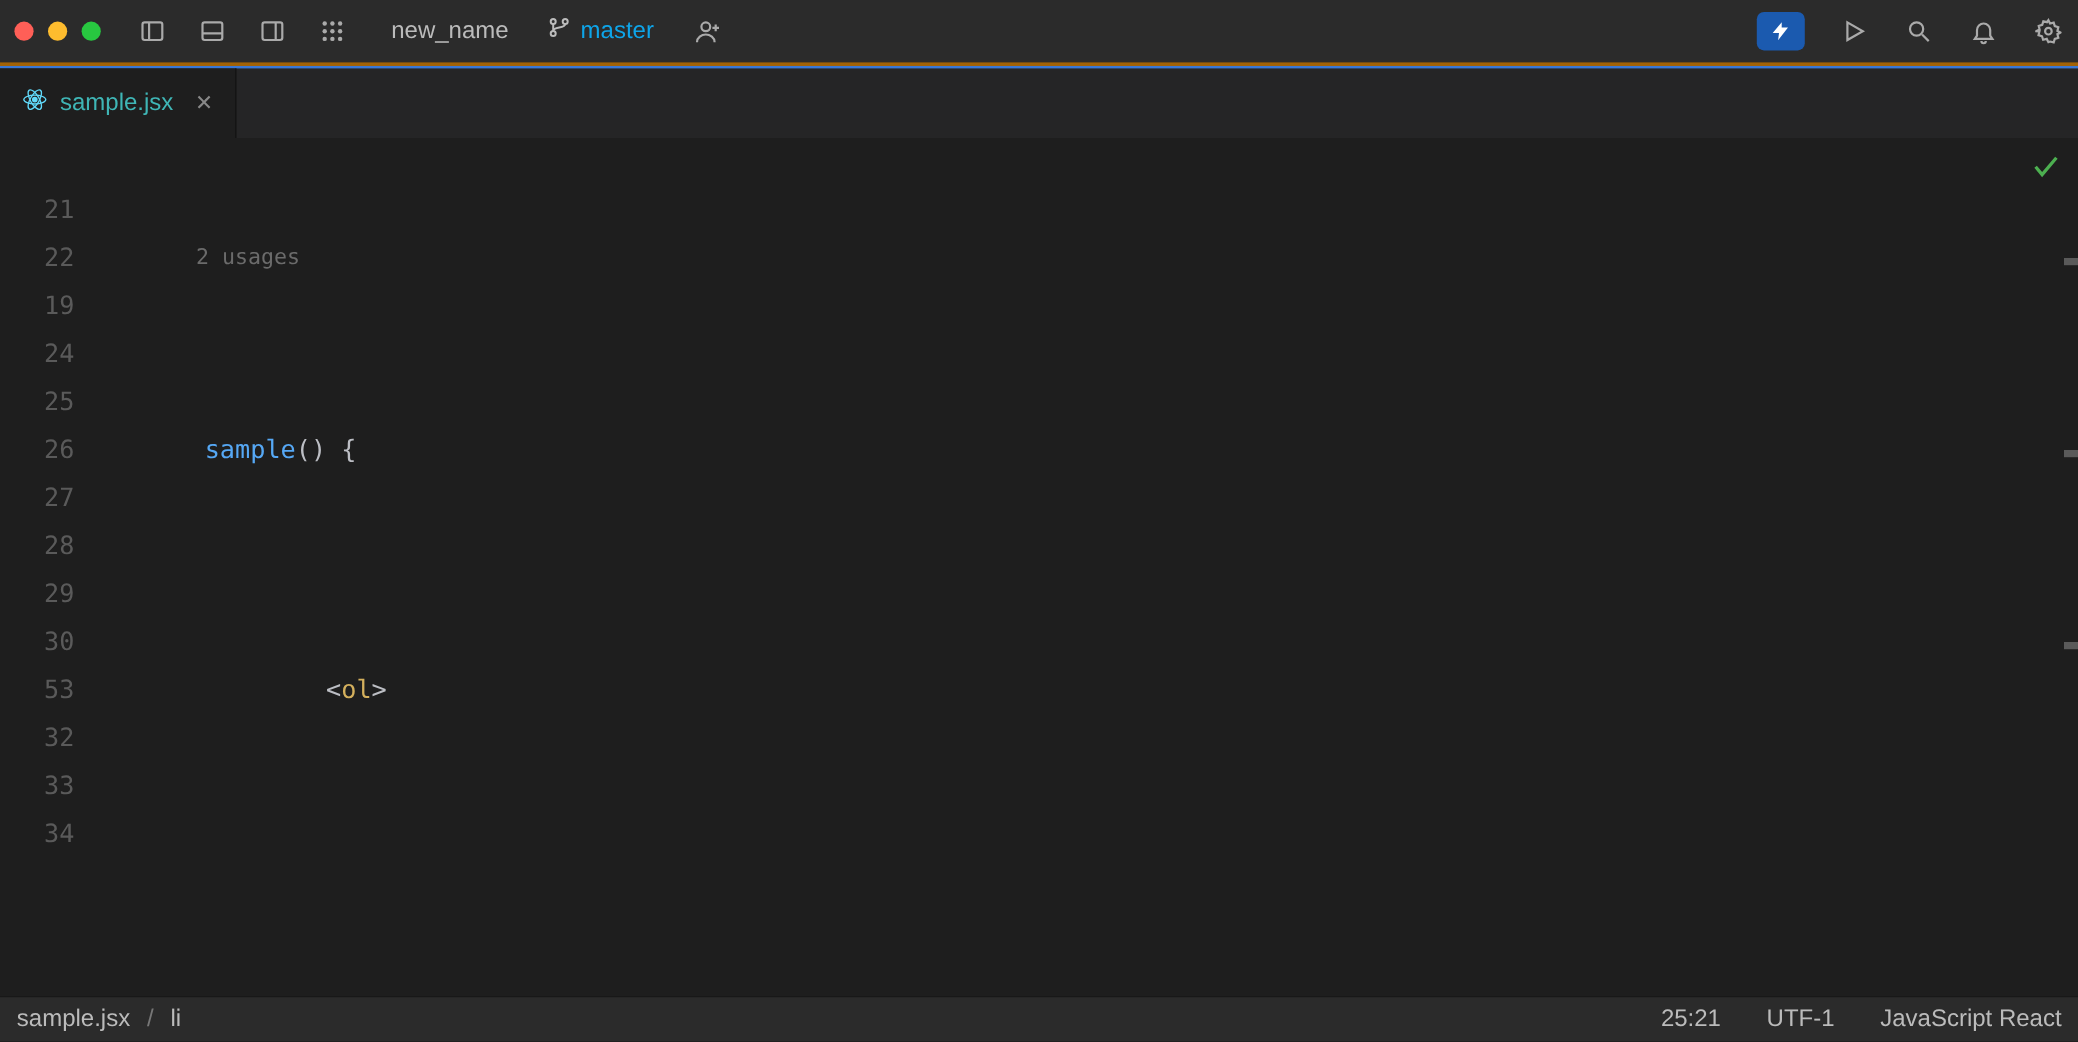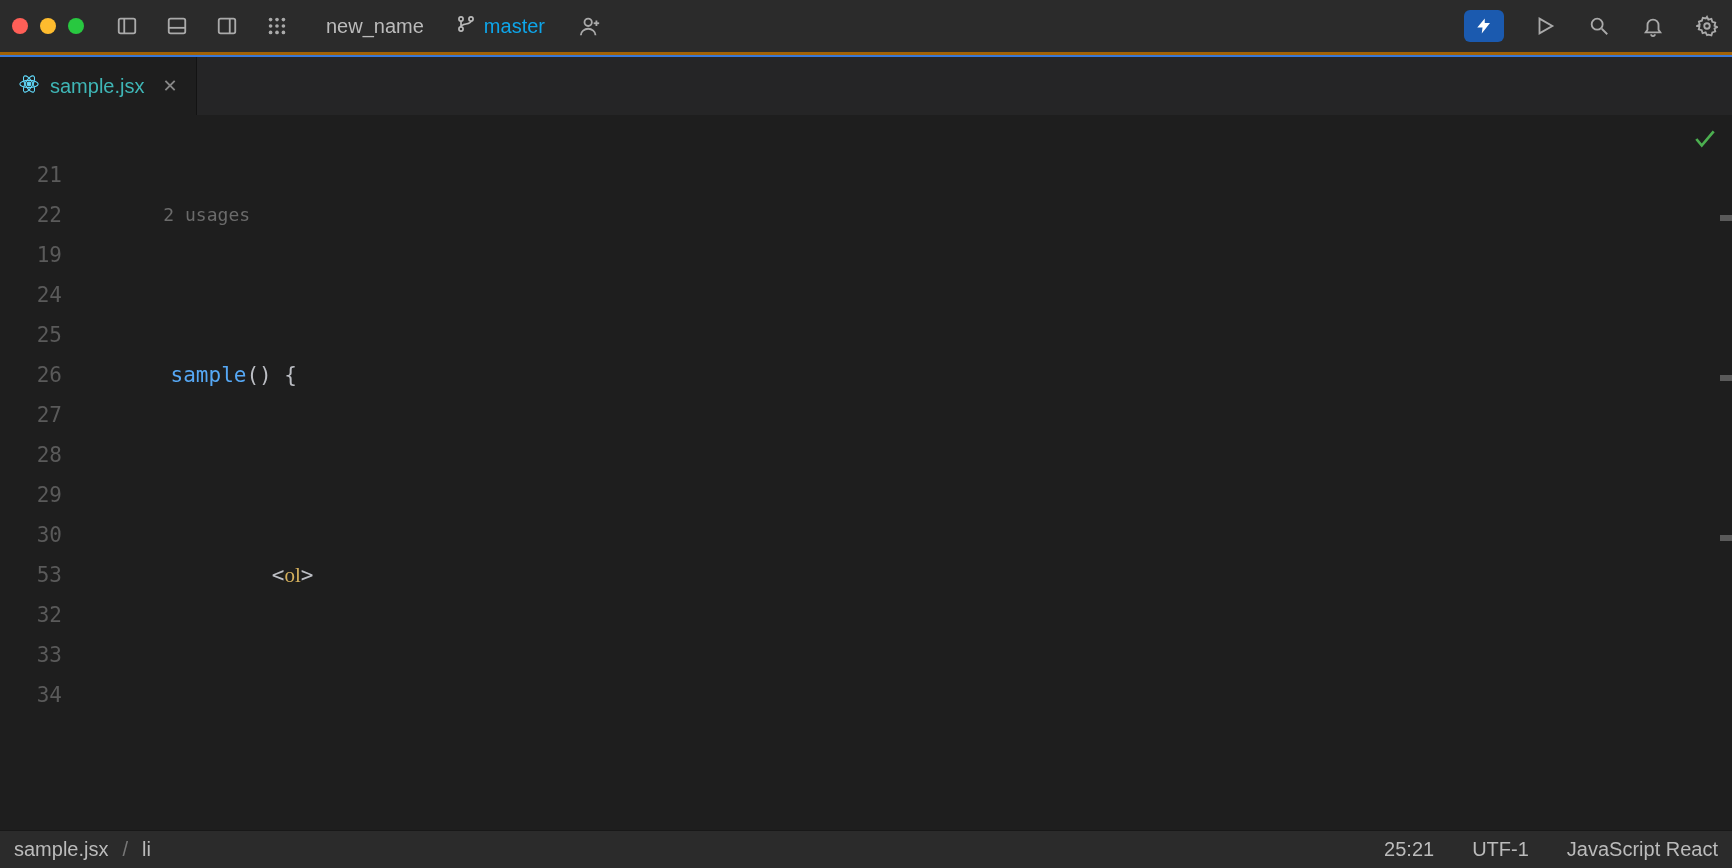--- a/index.html
+++ b/index.html
@@ -142,21 +142,21 @@
       height: 40px;
       padding-left: 48px;
     }
     .usages {
       color: #6b6b6b;
       font-size: 18px;
     }
 
     
     .kw { color: #cf8e6d; }        
-    .tag { color: #d4b05d; font-family: Liberation Serif, serif; }      
+    .tag { color: #d4b05d; }      
     .method { color: #56a8f5; }
     .punc { color: #bcbec4; }
 
     .checkmark {
       position: absolute;
       right: 14px;
       top: 10px;
       color: #4caf50;
     }
 

